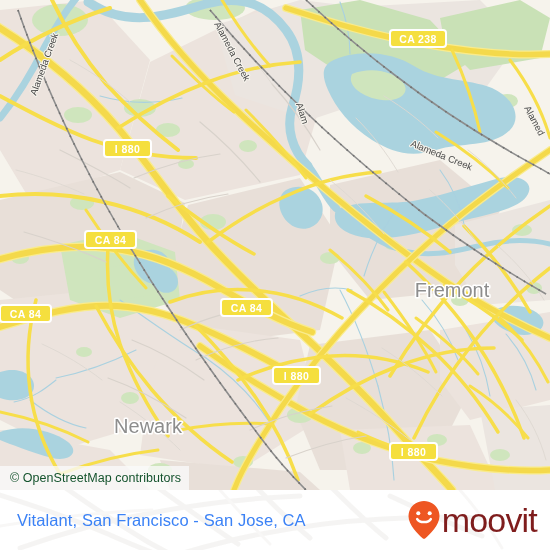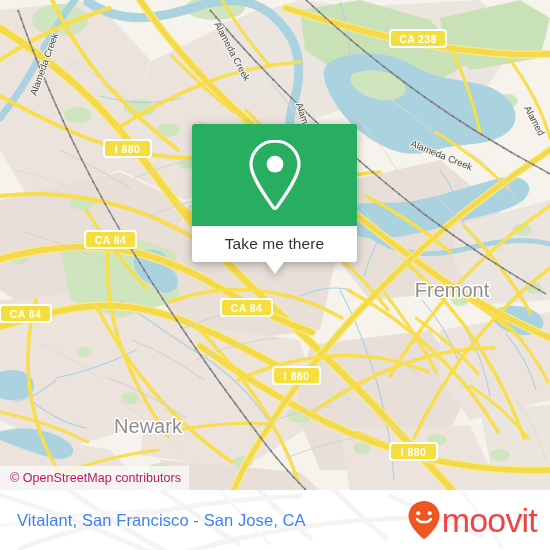--- a/index.html
+++ b/index.html
@@ -36,21 +36,21 @@
   .osm-credit {
     position: absolute;
     left: 0;
     top: 466px;
     height: 24px;
     padding: 0 8px 0 10px;
     display: flex;
     align-items: center;
     background: rgba(250,250,250,0.78);
     font-size: 12.5px;
-    color: #be185d;
+    color: #14532d;
     letter-spacing: 0.05px;
     white-space: nowrap;
     z-index: 6;
   }
 
   
   #popup {
     position: absolute;
     left: 192px;
     top: 124px;
@@ -123,21 +123,21 @@
     position: absolute;
     right: 13px;
     top: 0;
     height: 60px;
     display: flex;
     align-items: center;
     gap: 1px;
   }
   #footer-logo-word {
     font-size: 34px;
-    color: #ef4444;
+    color: #7f1d1d;
     letter-spacing: -0.8px;
     line-height: 1;
     font-weight: 400;
   }
 </style>
 </head>
 <body>
 
 <div id="app">
 
@@ -415,33 +415,20 @@
           <rect x="390" y="443" width="47" height="17" rx="3" fill="#f5df3e" stroke="#ffffff" stroke-width="2"></rect>
           <text class="shtxt" x="413.5" y="455.5">I 880</text>
         </g>
       </g>
     </svg>
 
     <div class="osm-credit">
       <span>© OpenStreetMap contributors</span>
     </div>
 
-    <div id="popup">
-      <div id="popup-green">
-        <svg width="62" height="76" viewBox="0 0 62 76">
-          <path d="M31 4 C17.8 4 7 14.6 7 27.6 C7 40 22 60 29.4 70.6 C30.2 71.7 31.8 71.7 32.6 70.6
-                   C40 60 55 40 55 27.6 C55 14.6 44.2 4 31 4 Z" fill="none" stroke="#ffffff" stroke-width="3.2" stroke-linejoin="round"></path>
-          <circle cx="31" cy="27.2" r="8.4" fill="#ffffff"></circle>
-        </svg>
-      </div>
-      <div id="popup-white">
-        <span id="popup-label">Take me there</span>
-      </div>
-      <div id="popup-tail"></div>
-    </div>
   </div>
 
   <div id="footer">
     <svg id="footer-watermark" viewBox="0 0 550 60" xmlns="http://www.w3.org/2000/svg">
       <g fill="none" stroke="#e8e6e2" stroke-width="5" stroke-linecap="round">
         <path d="M-10,2 C30,14 70,28 108,44 C130,54 146,60 156,64"></path>
         <path d="M60,-6 C88,14 118,34 148,52 C170,64 186,72 196,78"></path>
         <path d="M150,-8 C178,12 208,34 238,54"></path>
         <path d="M250,-10 C268,10 288,30 310,48"></path>
         <path d="M330,-4 C348,14 366,32 386,48"></path>

